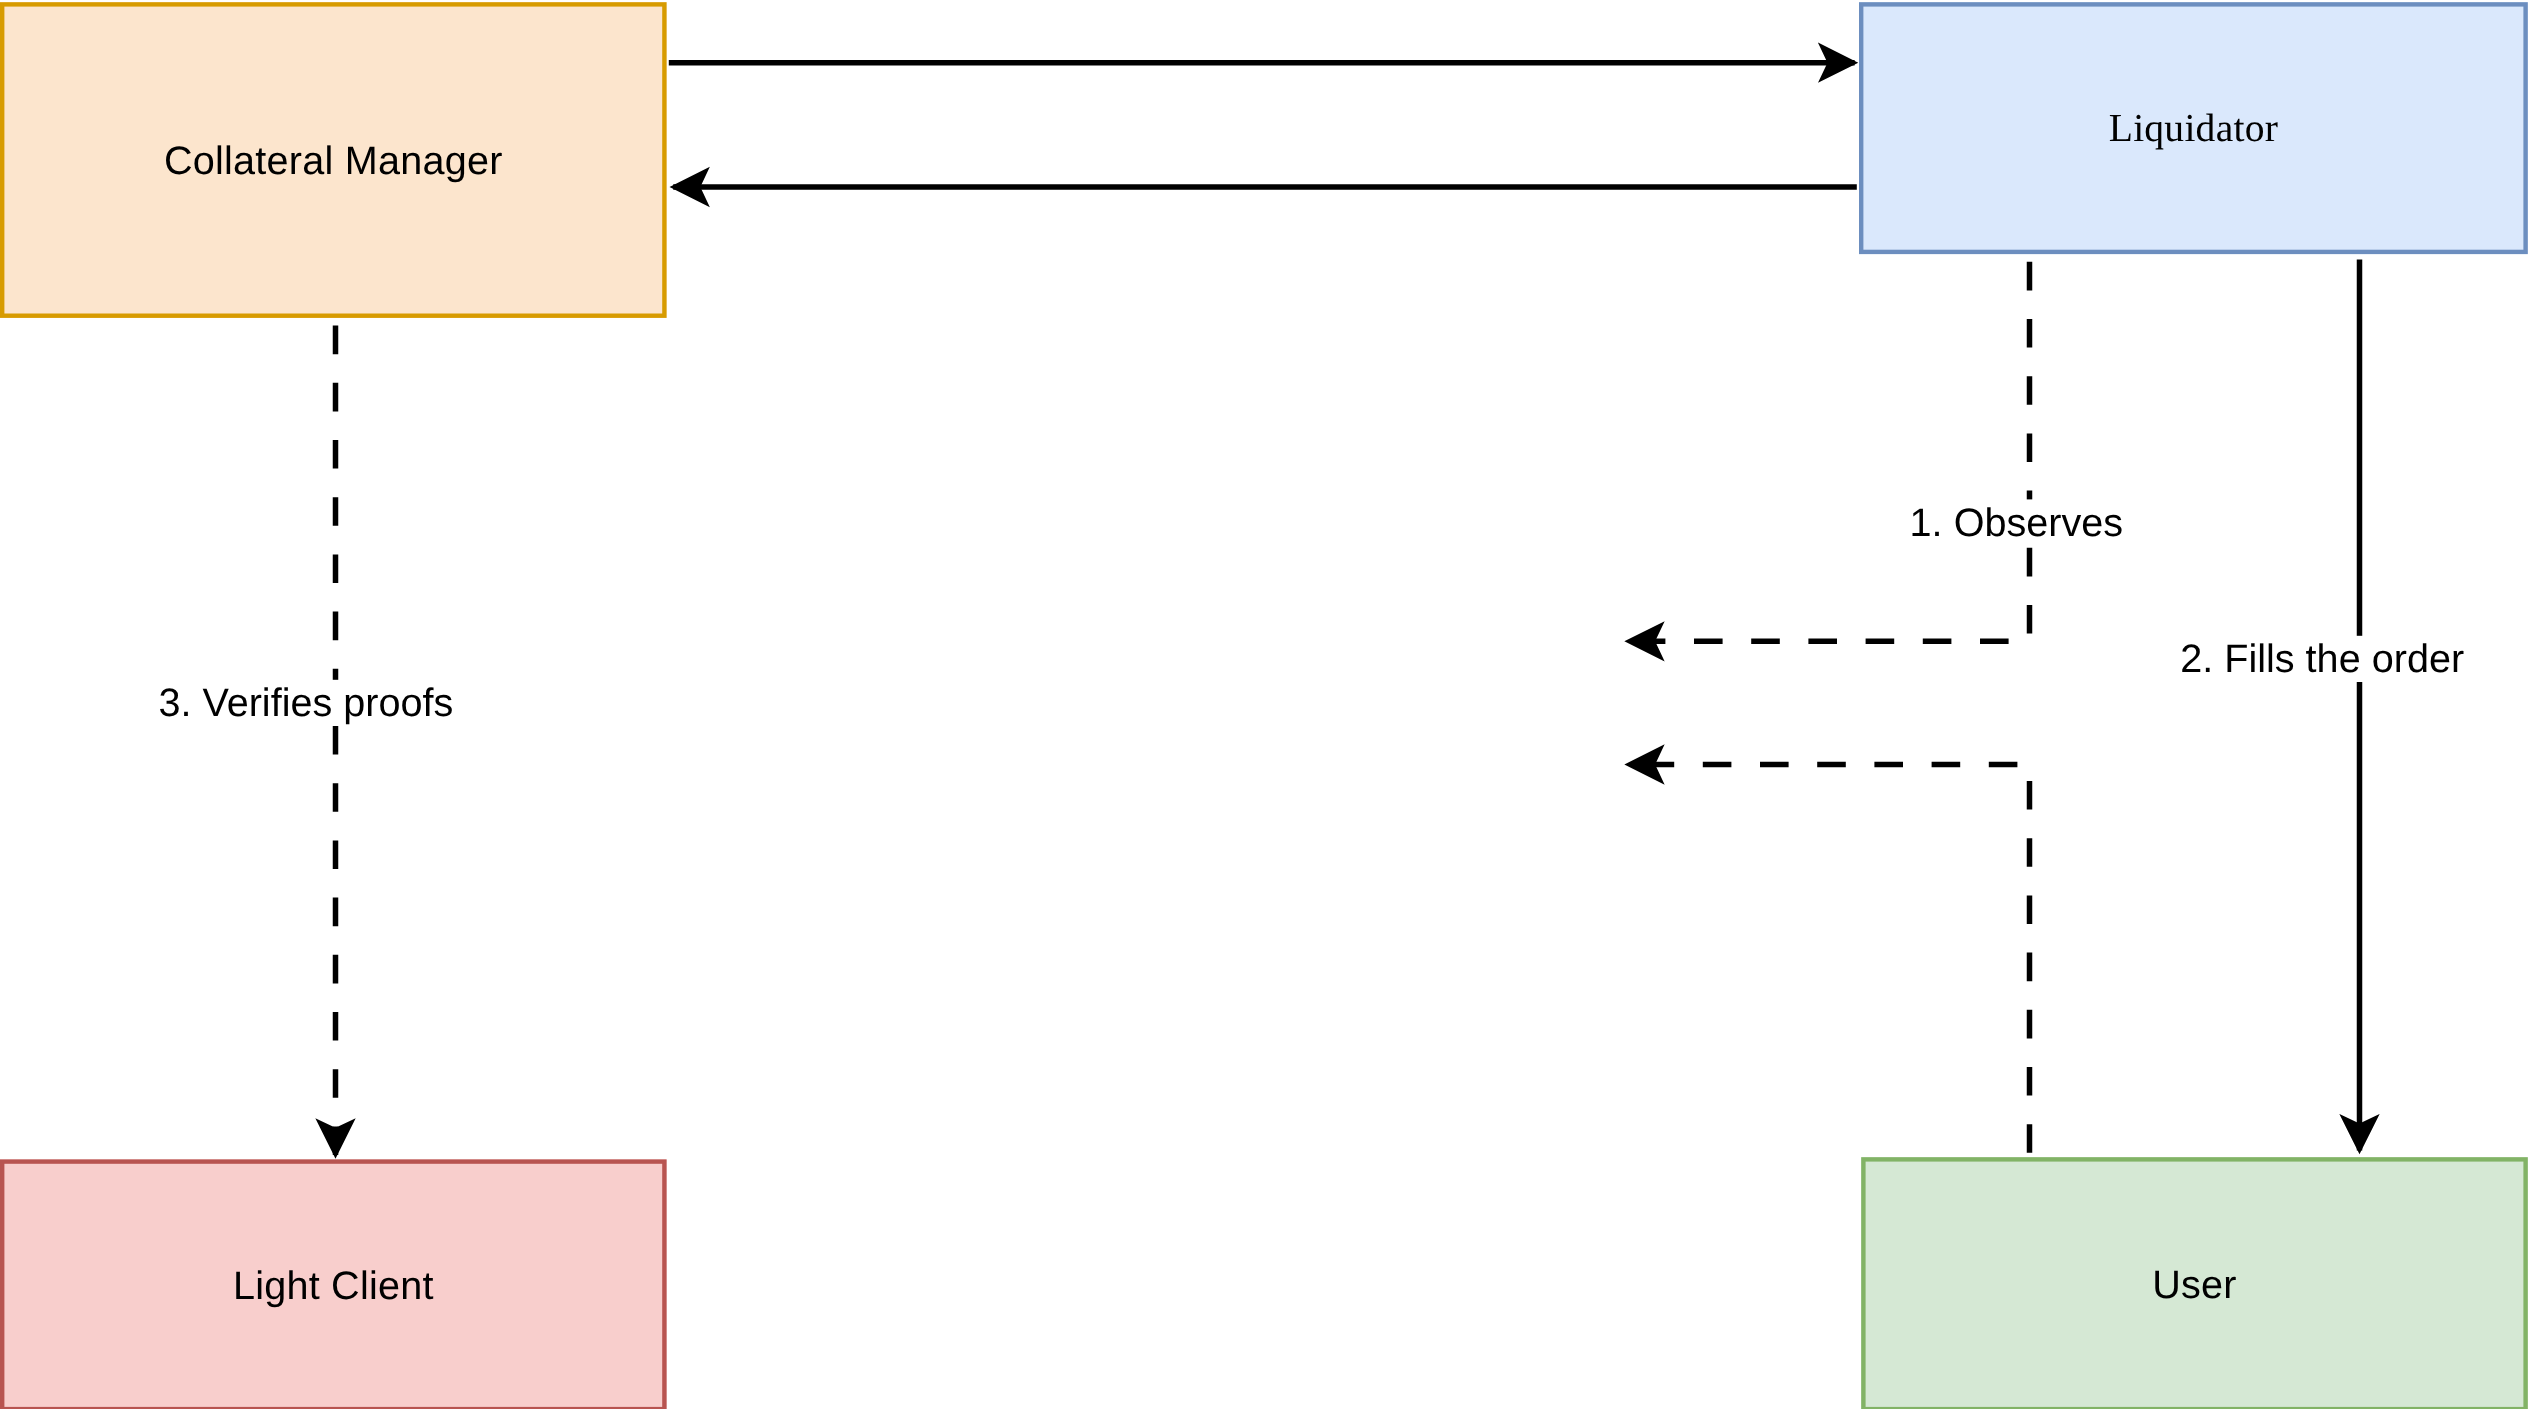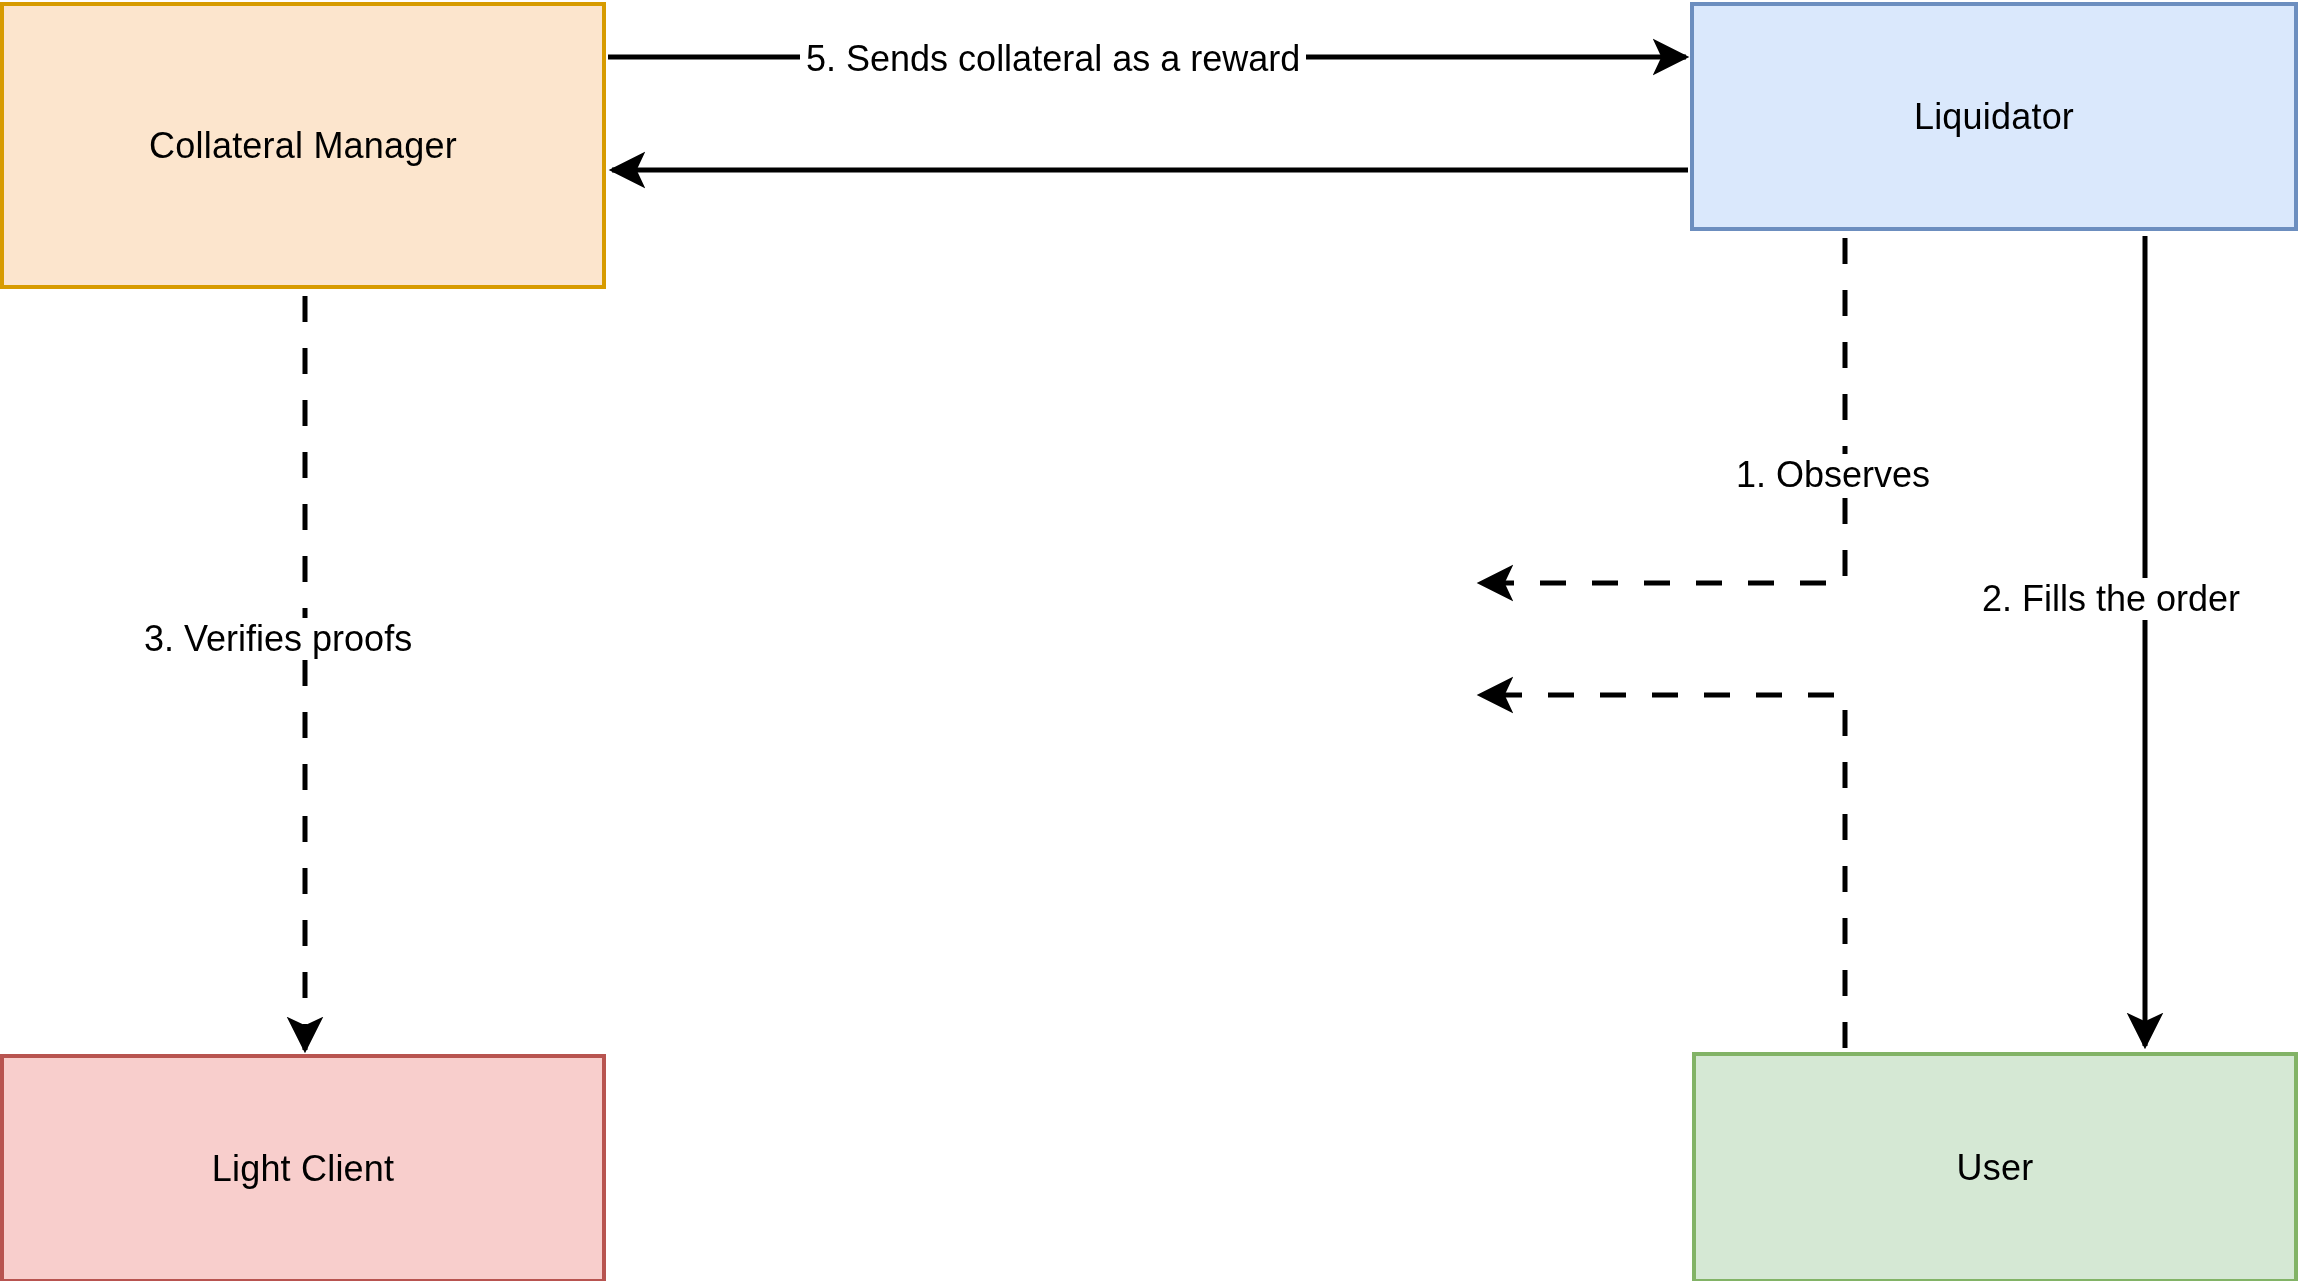--- a/index.html
+++ b/index.html
@@ -50,20 +50,21 @@
     background: #fce5cd;
     border: 4px solid #d79b00;
   }
   .node-liquidator {
     left: 1690px;
     top: 2px;
     width: 608px;
     height: 229px;
     background: #dae8fc;
     border: 4px solid #6c8ebf;
+    font-family: Liberation Serif, serif;
   }
   .node-expired-order {
     left: 862px;
     top: 524px;
     width: 610px;
     height: 229px;
     background: transparent;
     border: 5px dashed #000000;
   }
   .node-light-client {
@@ -148,21 +149,20 @@
 
 
   <div class="node node-light-client">
     <span class="node-label">Light Client</span>
   </div>
 
   <div class="node node-user">
     <span class="node-label">User</span>
   </div>
 
-  <div class="edge-label lbl-sends-collateral">5. Sends collateral as a reward</div>
 
 
   <div class="edge-label lbl-observes">1. Observes</div>
 
   <div class="edge-label lbl-fills-order">2. Fills the order</div>
 
 
   <div class="edge-label lbl-verifies-proofs">3. Verifies proofs</div>
 
 </div>

